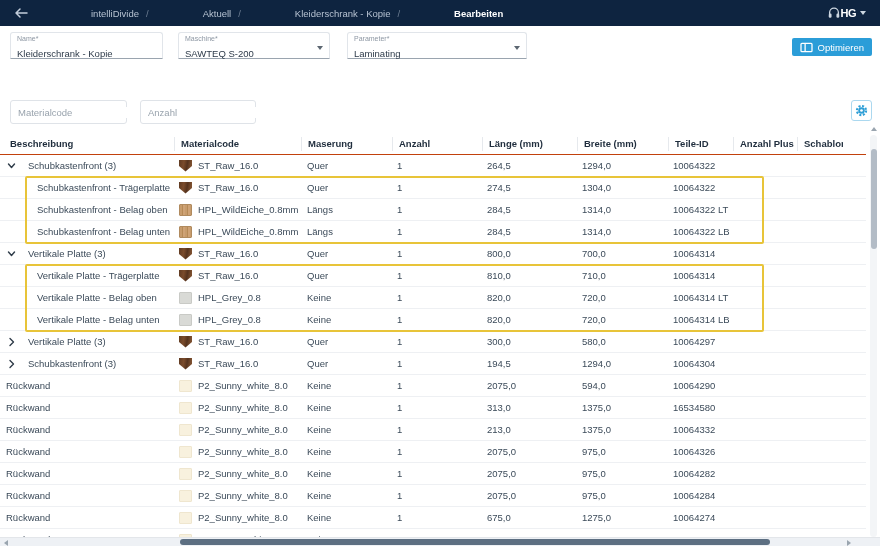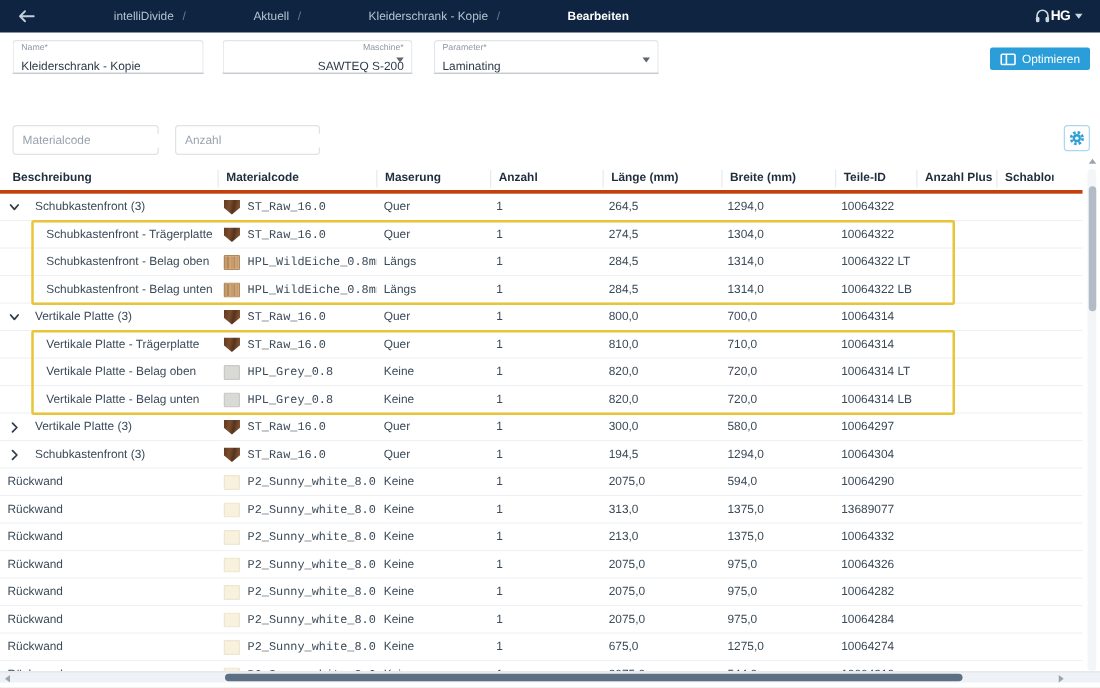--- a/index.html
+++ b/index.html
@@ -23,21 +23,21 @@
   .form-row { position:absolute; top:32px; left:10px; right:8px; height:28px; }
   .field { position:absolute; top:0; height:27px; background:#fff; border:1px solid #e1e5ea;
            border-bottom:1px solid #9aa4af; border-radius:3px 3px 0 0; padding:2px 6px 0 6px; }
   .field .flabel { display:block; font-size:7px; color:#8d97a3; line-height:8px; }
   .field input { border:none; outline:none; width:100%; font-family:inherit; font-size:9.5px; color:#2d3a49; background:transparent; }
   .field .fvalue { font-size:9.5px; color:#2d3a49; line-height:13px; }
   .field.select { cursor:pointer; }
   .field .caret { position:absolute; right:6px; top:13px; width:0; height:0;
                   border-left:3.5px solid transparent; border-right:3.5px solid transparent; border-top:4px solid #5c6671; }
   #field-name { left:0; width:153px; }
-  #field-machine { left:168px; width:152px;text-align:right; }
+  #field-machine { left:168px; width:152px; }
   #field-parameter { left:337px; width:180px; }
   .optimize-btn { position:absolute; right:0; top:6px; height:18px; background:#2b9dd8; border:none; border-radius:2px;
                   color:#fff; font-family:inherit; font-size:9.5px; padding:0 8px; display:flex; align-items:center; gap:5px; cursor:pointer; }
 
   
   .tabbar { position:absolute; top:71px; left:0; right:0; height:25px; border-bottom:1px solid #e7eaee;
             display:flex; align-items:flex-end; padding-left:20px; gap:19px; }
   .tab { position:relative; font-size:9.5px; font-weight:bold; color:#273646; padding-bottom:8px; cursor:pointer; }
   .tab.active { color:#2f9fd6; }
   .tab.active::after { content:""; position:absolute; left:-7px; right:-6px; bottom:-1px; height:3px; background:#2f9fd6; }
@@ -49,31 +49,31 @@
   .filter-box input { border:none; outline:none; flex:1; font-family:inherit; font-size:9.5px; color:#3a4654; }
   .filter-box input::placeholder { color:#99a3ad; }
   #filter-material { left:0; width:117px; }
   #filter-qty { left:130px; width:116px; }
   .gear-btn { position:absolute; right:0; top:0; width:21px; height:21px; background:#fff;
               border:1px solid #abd8ef; border-radius:3px; display:flex; align-items:center; justify-content:center; cursor:pointer; }
 
   
   .table-area { position:absolute; top:133px; left:0; width:866px; }
   .grid-row { display:grid; grid-template-columns:174px 127px 91px 90px 95px 91px 65px 64px 46px; align-items:center; }
-  .thead { height:22px; border-bottom:3px solid #c2410c; position:relative; }
+  .thead { height:22px; border-bottom:1px solid #c2410c; position:relative; }
   .th { font-size:9.5px; font-weight:bold; color:#1f2d3d; white-space:nowrap; overflow:hidden; padding-left:6px; height:14px; line-height:14px; border-left:1px solid #e6e9ed; cursor:pointer; }
   .th:first-child { border-left:none; padding-left:10px; }
   .tbody { position:relative; height:382px; overflow:hidden; }
   .row { height:22px; border-bottom:1px solid #eef0f3; cursor:pointer; background:#fff; }
   .cell { font-size:9.5px; color:#3b4a59; white-space:nowrap; overflow:hidden; padding-left:6px; }
   .cell.desc { display:flex; align-items:center; }
   .row.plain .cell.desc { }
   .row.child .cell.desc { padding-left:37px; }
   .chev { width:22px; display:flex; align-items:center; cursor:pointer; flex:0 0 22px; }
-  .cell.mat { display:flex; align-items:flex-start; gap:6px; padding-left:5px;font-family:Liberation Mono, monospace; }
+  .cell.mat { display:flex; align-items:flex-start; gap:6px; padding-left:5px; }
   .cell.num { padding-left:5px; }
   .swatch { width:13px; height:12px; border-radius:1px; flex:0 0 13px; }
   .swatch.st_raw { background:linear-gradient(100deg,#5e3a22 0%,#7b4c2c 35%,#55331e 60%,#7d5030 85%);
                    clip-path:polygon(0 0,100% 0,100% 55%,50% 100%,0 55%); border-radius:0; }
   .swatch.hpl_wildeiche { background:repeating-linear-gradient(90deg,#c79c6d 0 2px,#b68a57 2px 3px,#cfa377 3px 5px); border:1px solid #b08a5e; }
   .swatch.hpl_grey { background:#d9dad6; border:1px solid #c9cac6; }
   .swatch.p2_sunny { background:#f8f1de; border:1px solid #efe6cf; }
 
   .hl-box { position:absolute; left:25px; width:739px; height:68px; border:2px solid #e8c439; border-radius:2px; pointer-events:none; }
   #hl-box-1 { top:21px; }
@@ -392,21 +392,21 @@
             <span>Rückwand</span>
           </div>
           <div class="cell mat">
             <span class="swatch p2_sunny"></span>
             <span>P2_Sunny_white_8.0</span>
           </div>
           <div class="cell ">Keine</div>
           <div class="cell num">1</div>
           <div class="cell num">313,0</div>
           <div class="cell num">1375,0</div>
-          <div class="cell num">13689077</div>
+          <div class="cell num">16534580</div>
           <div class="cell "></div>
           <div class="cell "></div>
         </div>
         <div class="grid-row row plain">
           <div class="cell desc">
             <span>Rückwand</span>
           </div>
           <div class="cell mat">
             <span class="swatch p2_sunny"></span>
             <span>P2_Sunny_white_8.0</span>

